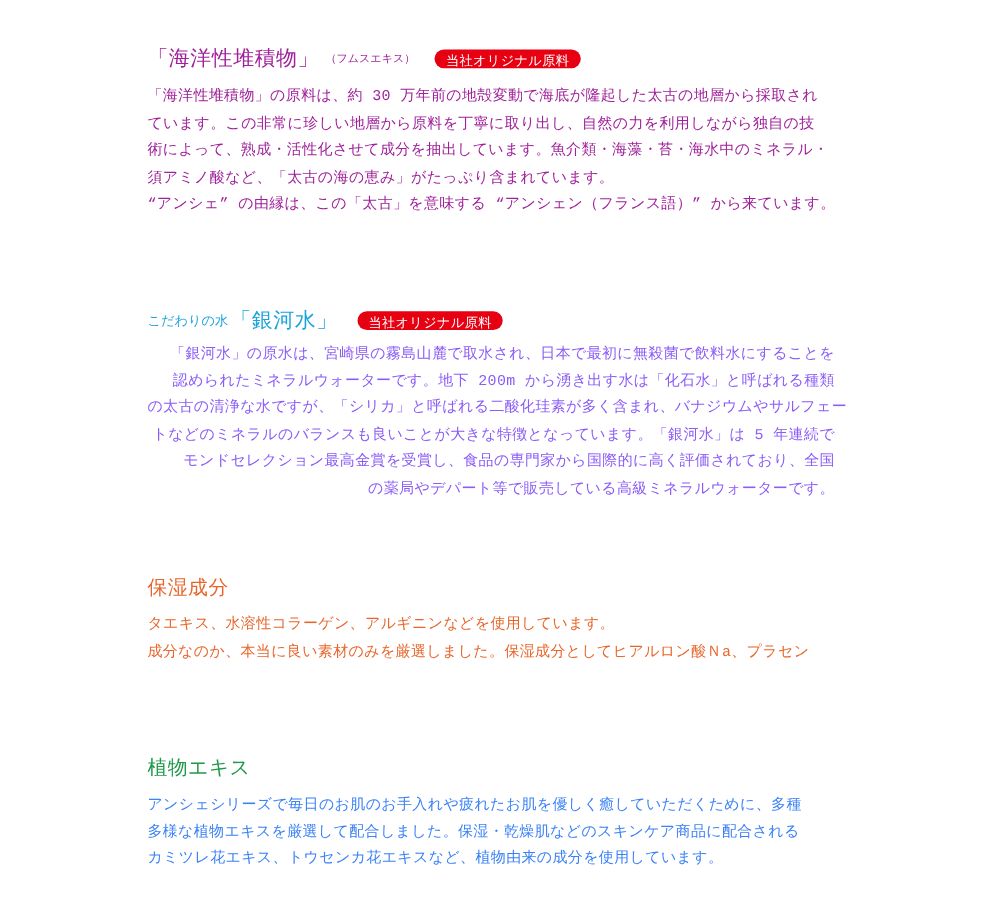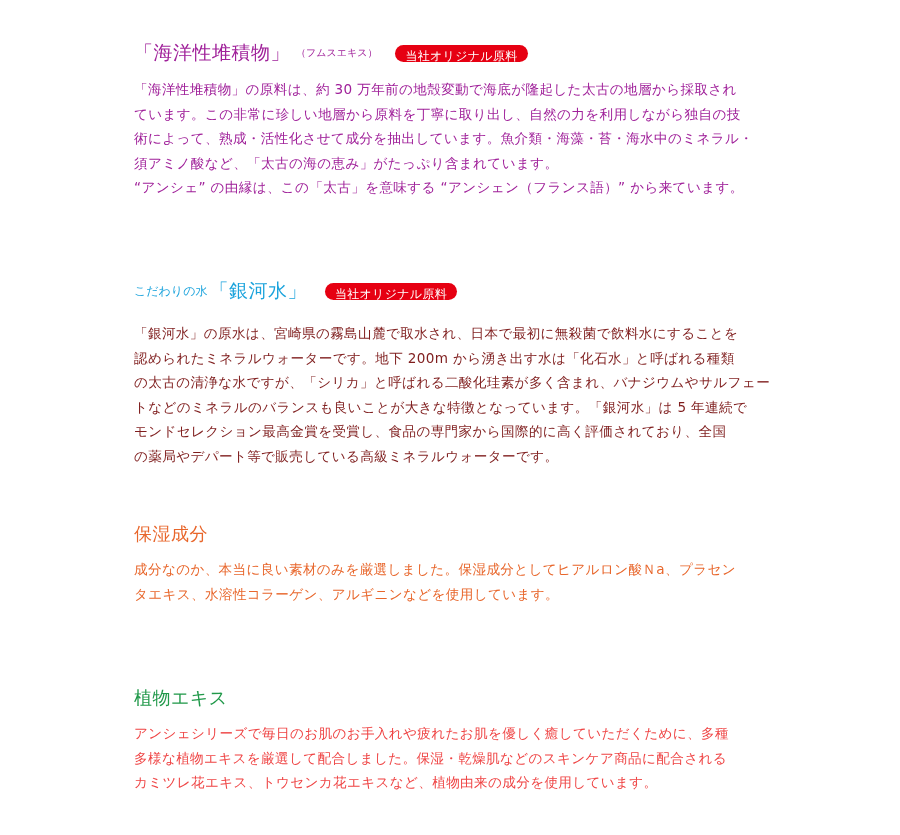--- a/index.html
+++ b/index.html
@@ -1,45 +1,45 @@
 <!DOCTYPE html>
 <html><head>
   <meta charset="utf-8">
   <style>
     html, body { margin: 0; padding: 0; background: #ffffff; }
     body {
       width: 900px; height: 835px; position: relative; overflow: hidden;
       font-family: "DejaVu Sans", "Liberation Sans", sans-serif;
     }
-    .section { position: absolute; left: 134px; width: 625px; }
+    .section { position: absolute; left: 134px; width: 625px; font-family: Liberation Mono, monospace; }
     .title-row { display: flex; align-items: center; white-space: nowrap; }
     .title-main { font-size: 19px; font-weight: normal; letter-spacing: 0.5px; }
     .title-sub { font-size: 10px; margin-left: 6px; }
     .title-pre { font-size: 12px; margin-right: 2px; }
     .badge {
       display: inline-block; background: #e60012; color: #ffffff;
       font-size: 12px; line-height: 22px; height: 17px; padding: 0 10px;
       border-radius: 11px; margin-left: 18px; letter-spacing: 0.3px;
     }
     .body-text {
       font-size: 13.6px; line-height: 24.6px; margin: 0;
       letter-spacing: 0.35px; word-break: break-all;
     }
     .body-text .line { display: block; white-space: nowrap; }
 
     #sec-1 { top: 40px; color: #a0219a; }
     #sec-1 .body-text { margin-top: 11px; color: #a0219a; }
     #sec-2 { top: 278px; color: #1ba3dc; }
-    #sec-2 .body-text { margin-top: 17px; color: #7f1d1d; }
+    #sec-2 .body-text { margin-top: 7px; color: #8b5cf6; text-align: right; }
     #sec-3 { top: 522px; color: #e8662b; }
     #sec-3 .title-main { font-size: 18px; }
     #sec-3 .body-text { margin-top: 11px; color: #e8662b; }
     #sec-4 { top: 686px; color: #21994a; }
     #sec-4 .title-main { font-size: 18px; text-align: right; }
-    #sec-4 .body-text { margin-top: 11px; color: #ef4444; }
+    #sec-4 .body-text { margin-top: 11px; color: #3b82f6; }
   </style>
 </head>
 <body>
 
 <section id="sec-1" class="section">
   <div class="title-row">
     <h2 class="title-main" style="margin:0;">「海洋性堆積物」</h2>
     <span class="title-sub">（フムスエキス）</span>
     <span class="badge">当社オリジナル原料</span>
   </div>
@@ -66,22 +66,22 @@
     <span class="line">モンドセレクション最高金賞を受賞し、食品の専門家から国際的に高く評価されており、全国</span>
     <span class="line">の薬局やデパート等で販売している高級ミネラルウォーターです。</span>
   </p>
 </section>
 
 <section id="sec-3" class="section">
   <div class="title-row">
     <h2 class="title-main" style="margin:0;">保湿成分</h2>
   </div>
   <p class="body-text">
+    <span class="line">タエキス、水溶性コラーゲン、アルギニンなどを使用しています。</span>
     <span class="line">成分なのか、本当に良い素材のみを厳選しました。保湿成分としてヒアルロン酸Ｎa、プラセン</span>
-    <span class="line">タエキス、水溶性コラーゲン、アルギニンなどを使用しています。</span>
   </p>
 </section>
 
 <section id="sec-4" class="section">
   <div class="title-row">
     <h2 class="title-main" style="margin:0;">植物エキス</h2>
   </div>
   <p class="body-text">
     <span class="line">アンシェシリーズで毎日のお肌のお手入れや疲れたお肌を優しく癒していただくために、多種</span>
     <span class="line">多様な植物エキスを厳選して配合しました。保湿・乾燥肌などのスキンケア商品に配合される</span>

